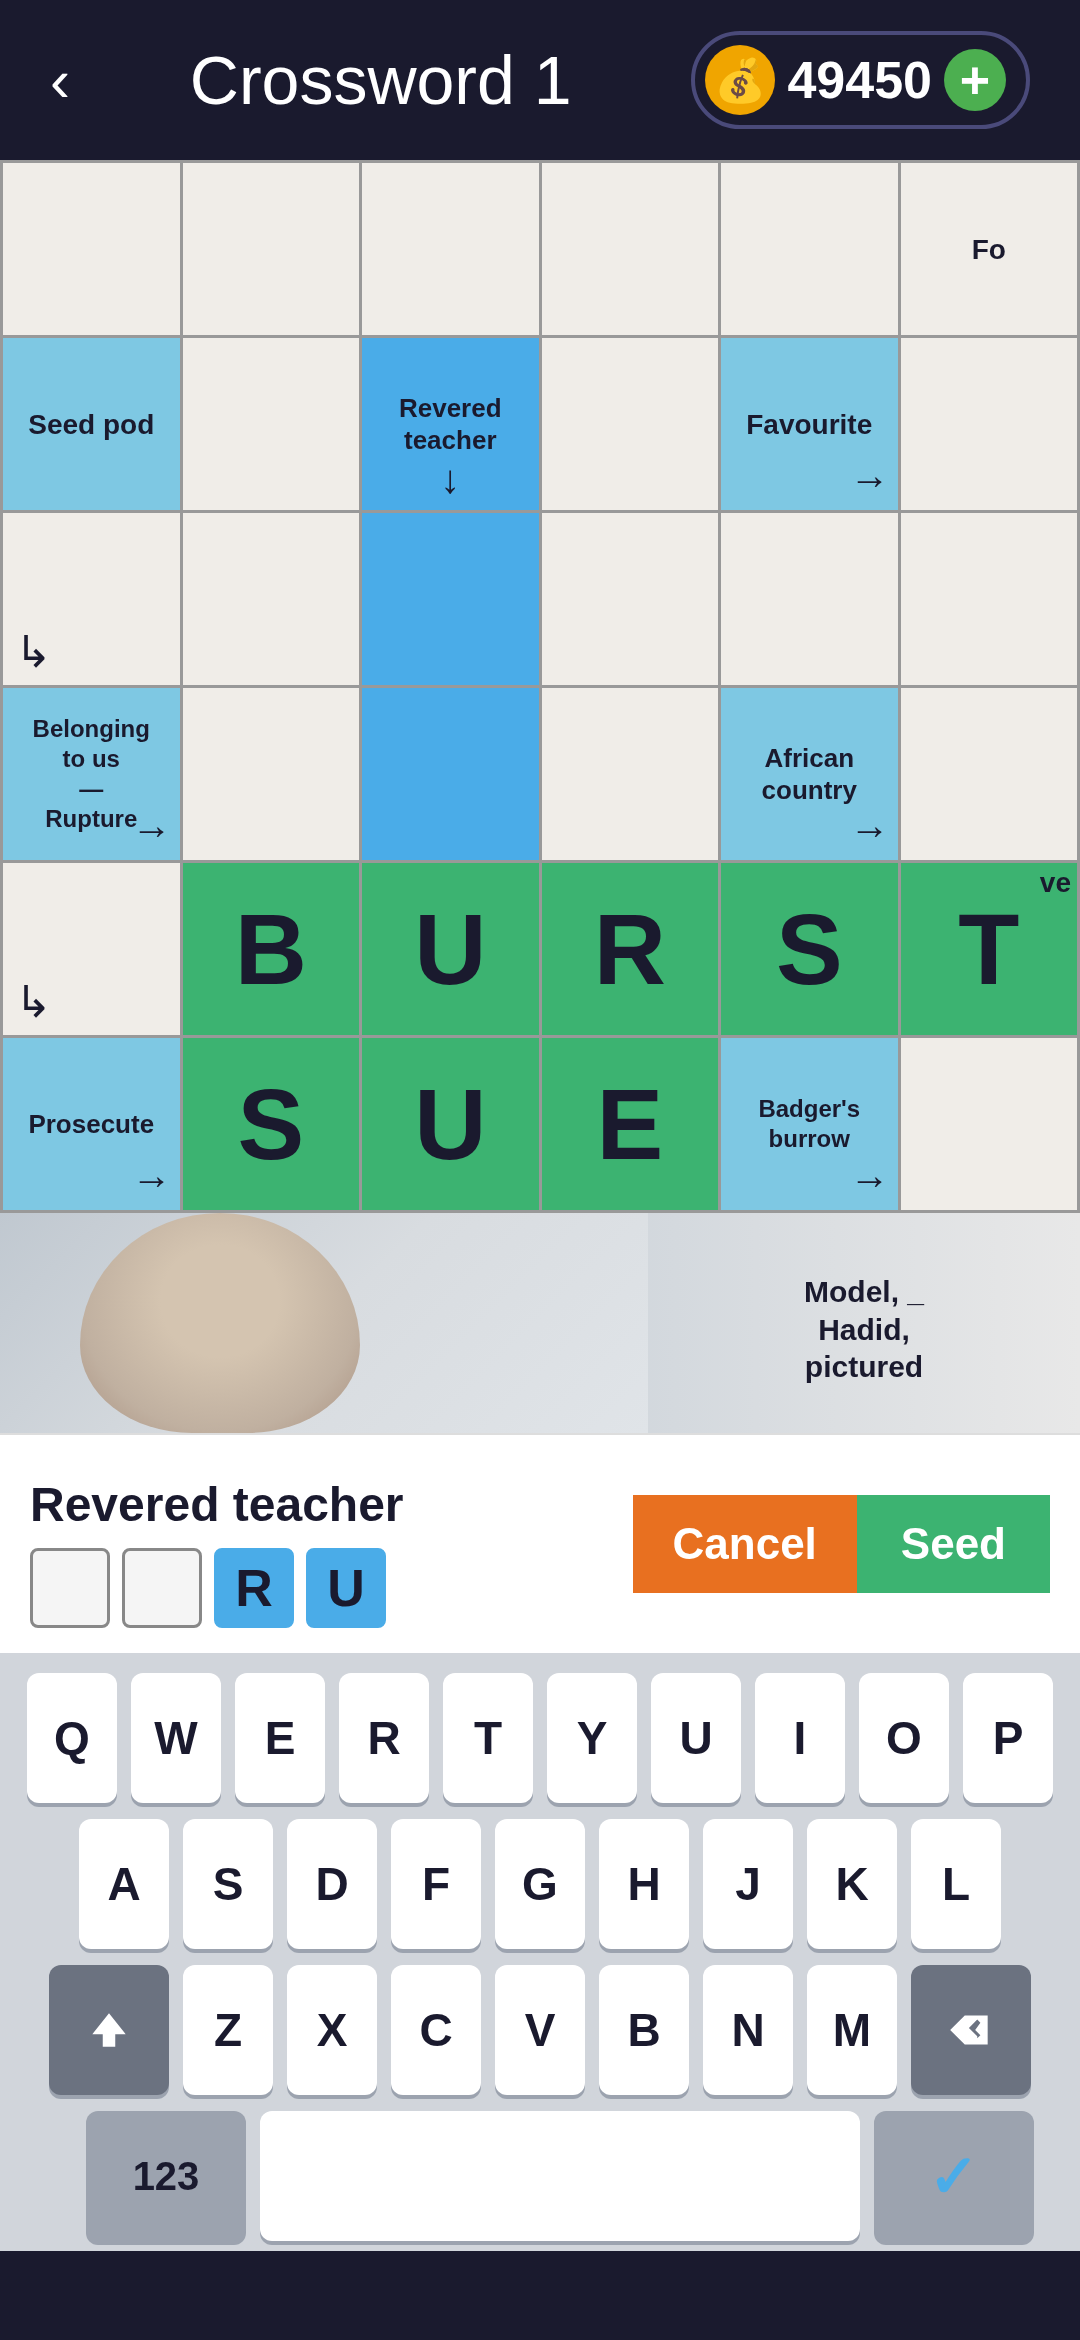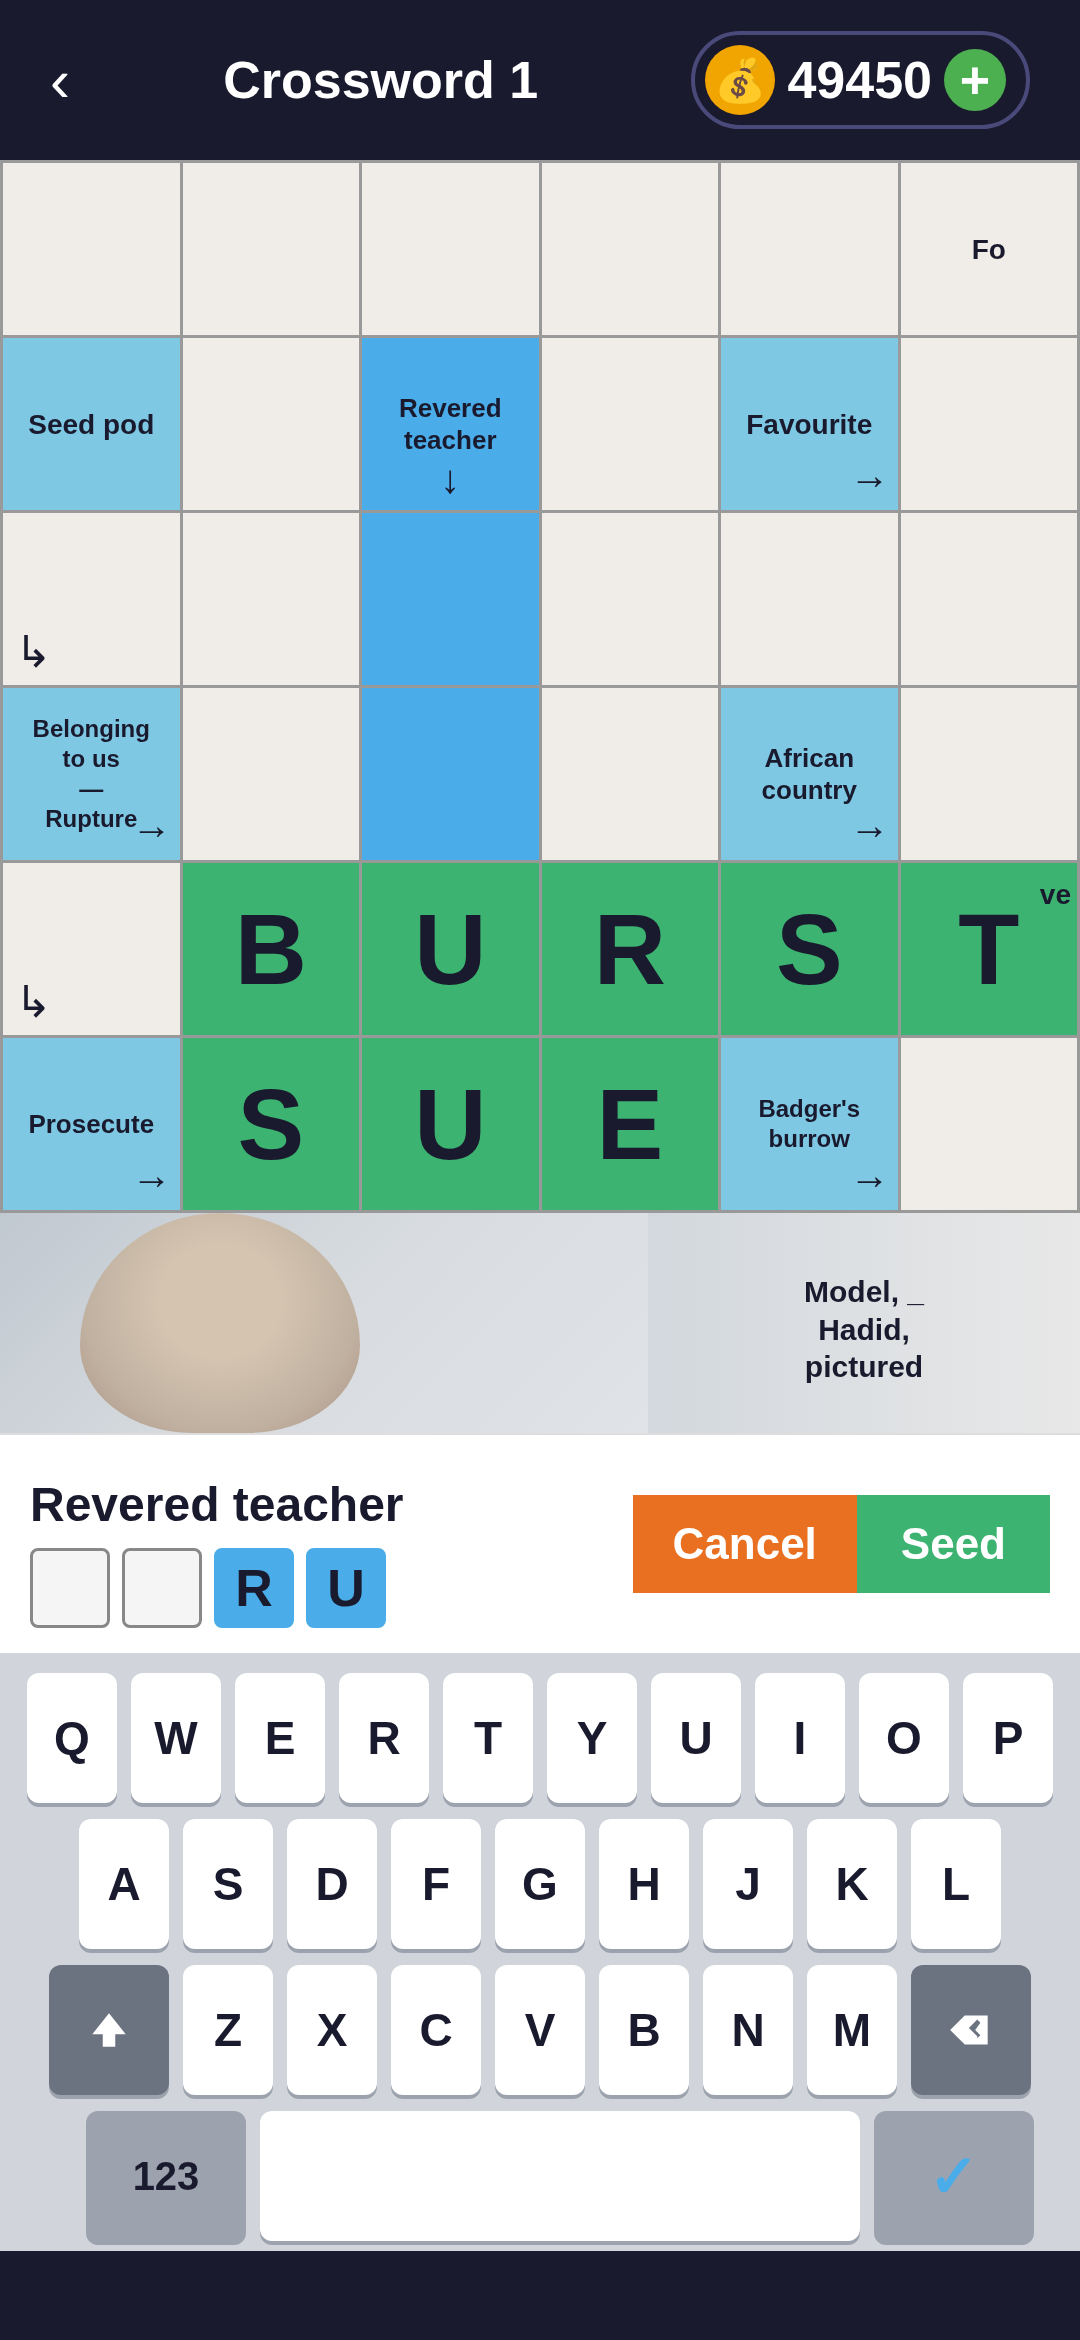--- a/index.html
+++ b/index.html
@@ -21,22 +21,22 @@
       justify-content: space-between;
       padding: 0 50px;
     }
     .back-btn {
       color: white;
       font-size: 60px;
       cursor: pointer;
     }
     .title {
       color: white;
-      font-size: 52px;
-      font-weight: 700;
+      font-size: 68px;
+      font-weight: 400;
     }
     .coin-badge {
       background: #1a1a2e;
       border: 4px solid #4a4a7a;
       border-radius: 50px;
       display: flex;
       align-items: center;
       gap: 12px;
       padding: 10px 20px 10px 10px;
     }
@@ -374,21 +374,21 @@
       <span class="letter">U</span>
     </div>
     <div class="cell cell-green">
       <span class="letter">R</span>
     </div>
     <div class="cell cell-green">
       <span class="letter">S</span>
     </div>
     <div class="cell cell-green" style="position:relative">
       <span class="letter">T</span>
-      <span style="position:absolute;right:6px;top:16px;font-size:28px;color:#1a1a2e;font-weight:700">ve</span>
+      <span style="position:absolute;right:6px;top:4px;font-size:28px;color:#1a1a2e;font-weight:700">ve</span>
     </div>
 
     <div class="cell cell-blue-light arrow-right">
       <span class="clue-text" style="font-size:26px">Prosecute</span>
     </div>
     <div class="cell cell-green">
       <span class="letter">S</span>
     </div>
     <div class="cell cell-green">
       <span class="letter">U</span>

